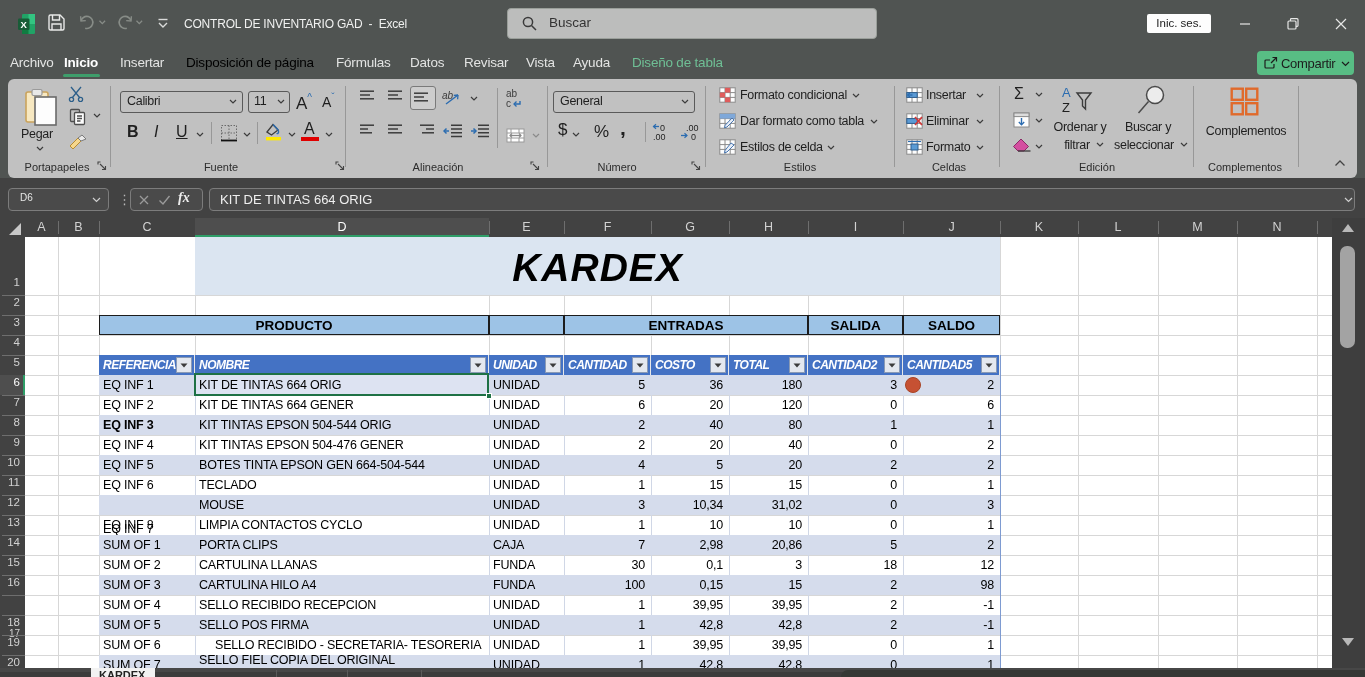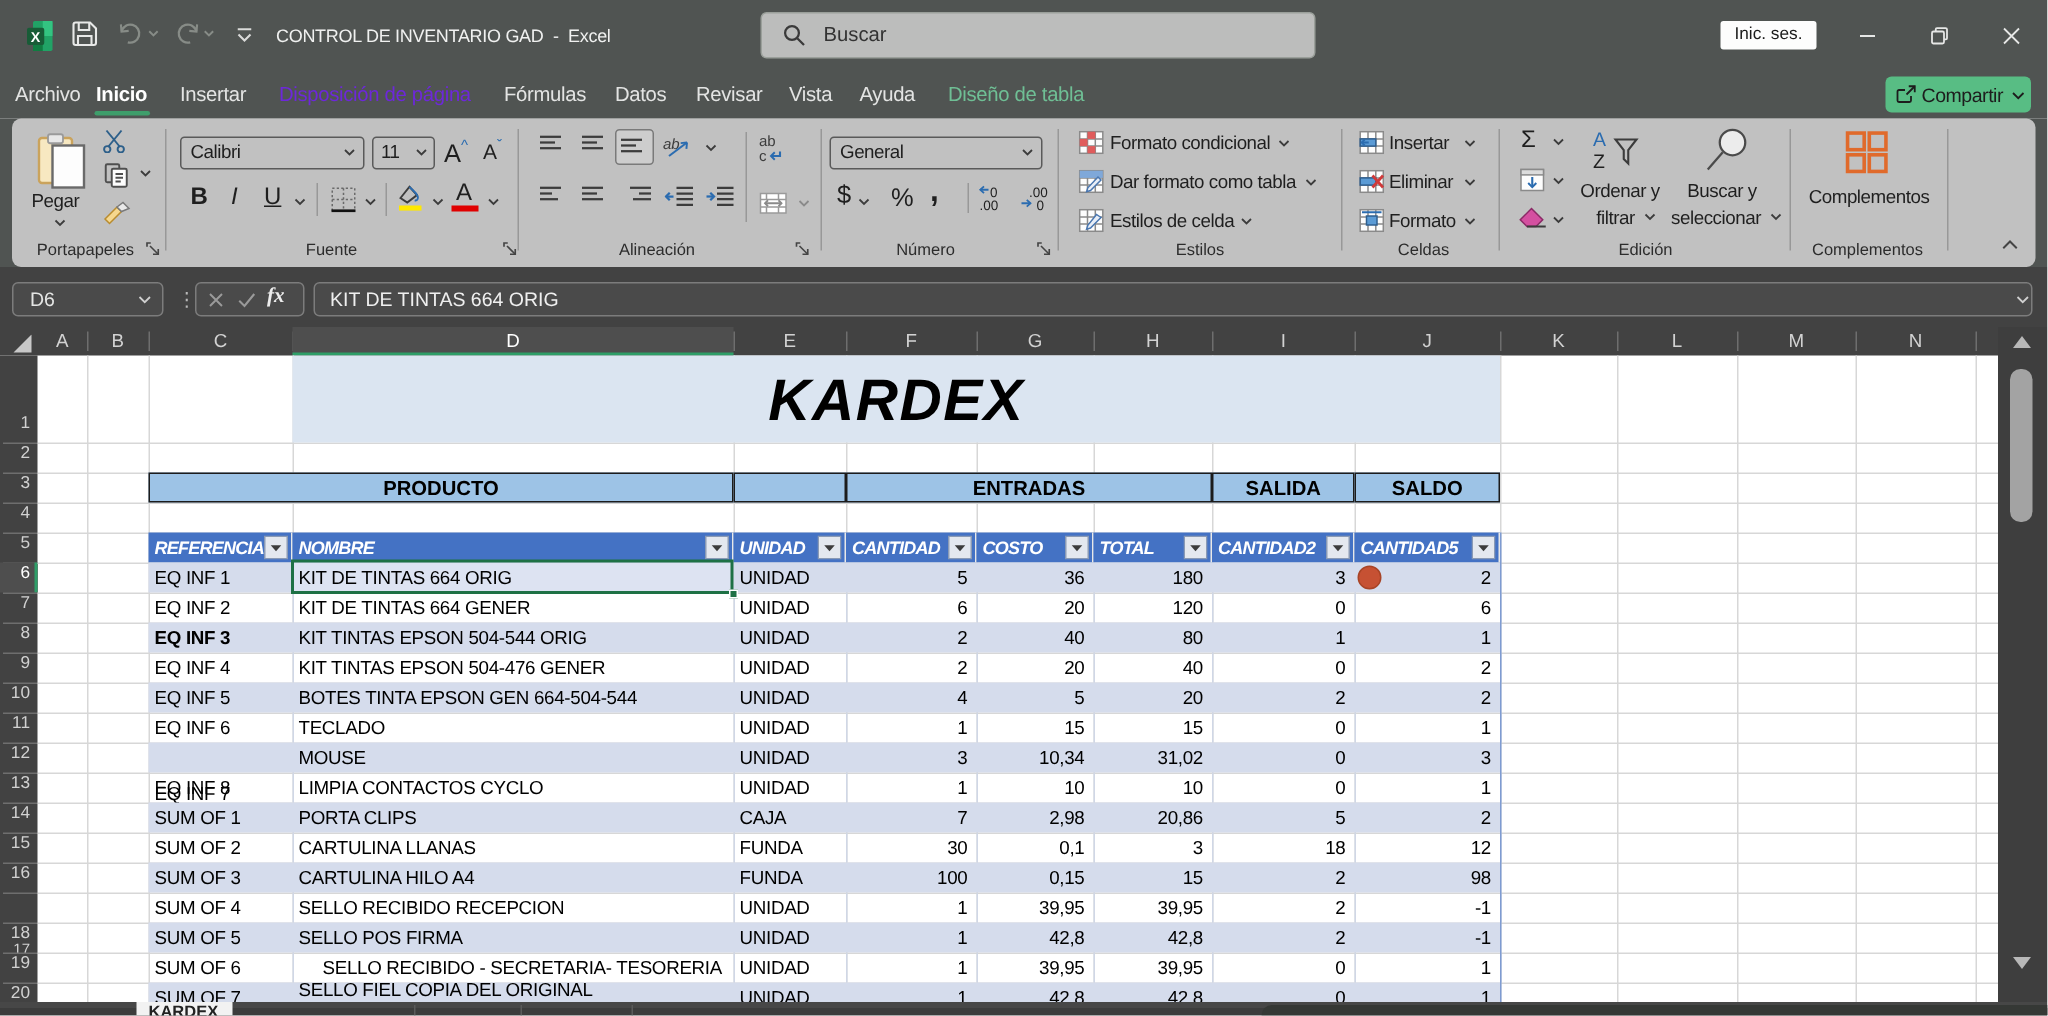--- a/index.html
+++ b/index.html
@@ -50,21 +50,21 @@
 <rect x="1" y="3" width="8" height="8" rx="1"></rect>
     <path d="M3.5 3 V1.5 a0.8 0.8 0 0 1 0.8 -0.8 H10 a1 1 0 0 1 1 1 V7.5 a0.8 0.8 0 0 1 -0.8 0.8 H9"></path>
   </svg>
 <svg class="a" style="left:1335px;top:18px;" width="12" height="12" viewBox="0 0 12 12" stroke="#e6e7e6" stroke-width="1.2">
     <path d="M1 1 L11 11 M11 1 L1 11"></path>
   </svg>
 <div class="a" style="left:0;top:48px;width:1365px;height:31px;background:#505452;"></div>
 <div class="a tabtxt" style="left:10px;top:48px;color:#e3e4e3;font-weight:normal;">Archivo</div>
 <div class="a tabtxt" style="left:64px;top:48px;color:#ffffff;font-weight:bold;">Inicio</div>
 <div class="a tabtxt" style="left:120px;top:48px;color:#e3e4e3;font-weight:normal;">Insertar</div>
-<div class="a tabtxt" style="left:186px;top:48px;color:#6d28d9;font-weight:normal;">Disposición de página</div>
+<div class="a tabtxt" style="left:186px;top:48px;color:#000000;font-weight:normal;">Disposición de página</div>
 <div class="a tabtxt" style="left:336px;top:48px;color:#e3e4e3;font-weight:normal;">Fórmulas</div>
 <div class="a tabtxt" style="left:410px;top:48px;color:#e3e4e3;font-weight:normal;">Datos</div>
 <div class="a tabtxt" style="left:464px;top:48px;color:#e3e4e3;font-weight:normal;">Revisar</div>
 <div class="a tabtxt" style="left:526px;top:48px;color:#e3e4e3;font-weight:normal;">Vista</div>
 <div class="a tabtxt" style="left:573px;top:48px;color:#e3e4e3;font-weight:normal;">Ayuda</div>
 <div class="a tabtxt" style="left:632px;top:48px;color:#6fbf95;font-weight:normal;">Diseño de tabla</div>
 <div class="a" style="left:63px;top:74px;width:37px;height:3px;background:#3e9e6b;border-radius:2px;"></div>
 <div class="a" style="left:1257px;top:51px;width:97px;height:24px;background:#58bd84;border-radius:4px;"></div>
 <svg class="a" style="left:1263px;top:56px;" width="15" height="15" viewBox="0 0 15 15" fill="none" stroke="#1d1d1d" stroke-width="1.2">
 <path d="M7 4 H3 a1 1 0 0 0 -1 1 v6 a1 1 0 0 0 1 1 h7 a1 1 0 0 0 1 -1 V8"></path>
@@ -379,21 +379,21 @@
   </svg>
 <svg class="a" style="left:1230px;top:87px;" width="29" height="29" viewBox="0 0 34 34" fill="none" stroke="#e06a2b" stroke-width="2.8">
 <rect x="2" y="2" width="13" height="13"></rect>
     <rect x="19" y="2" width="13" height="13"></rect>
 <rect x="2" y="19" width="13" height="13"></rect>
     <rect x="19" y="19" width="13" height="13"></rect>
   </svg>
 <div class="a btxt" style="left:1196px;top:124px;width:100px;text-align:center;">Complementos</div>
 <div class="a" style="left:0;top:178px;width:1365px;height:40px;background:#424242;"></div>
 <div class="a" style="left:8px;top:188px;width:101px;height:23px;background:#4a4a4a;border:1px solid #7c7c7c;border-radius:4px;"></div>
-<div class="a" style="left:20px;top:192px;font-size:13px;color:#e4e5e4;">D6</div>
+<div class="a" style="left:20px;top:192px;font-size:10px;color:#e4e5e4;">D6</div>
 <svg class="a" style="left:92px;top:197px;" width="9" height="6" viewBox="0 0 9 6" fill="none" stroke="#cfcfcf" stroke-width="1.2">
     <path d="M1 1 l3.5 3.5 L8 1"></path>
   </svg>
 <div class="a" style="left:118px;top:192px;color:#b9b9b9;font-size:13px;letter-spacing:0;">⋮</div>
 <div class="a" style="left:130px;top:188px;width:73px;height:23px;background:#4a4a4a;border:1px solid #7c7c7c;border-radius:4px;"></div>
 <svg class="a" style="left:138px;top:194px;" width="12" height="12" viewBox="0 0 12 12" stroke="#9a9a9a" stroke-width="1.3">
     <path d="M2 2 L10 10 M10 2 L2 10"></path>
   </svg>
 <svg class="a" style="left:158px;top:194px;" width="13" height="12" viewBox="0 0 13 12" fill="none" stroke="#9a9a9a" stroke-width="1.4">
     <path d="M1.5 6.5 L5 10 L11.5 2"></path>

